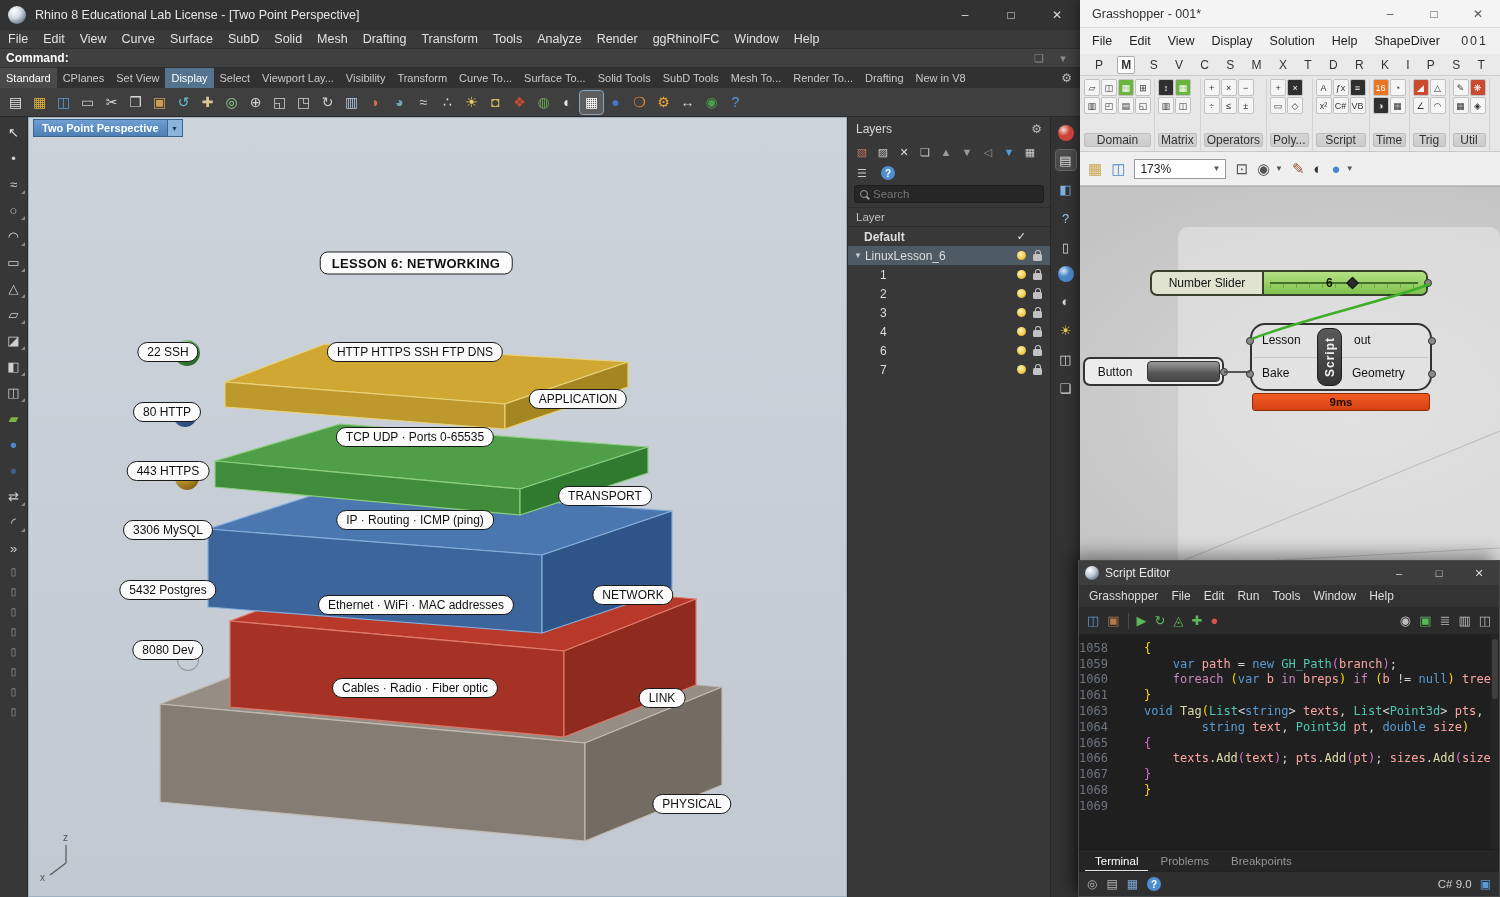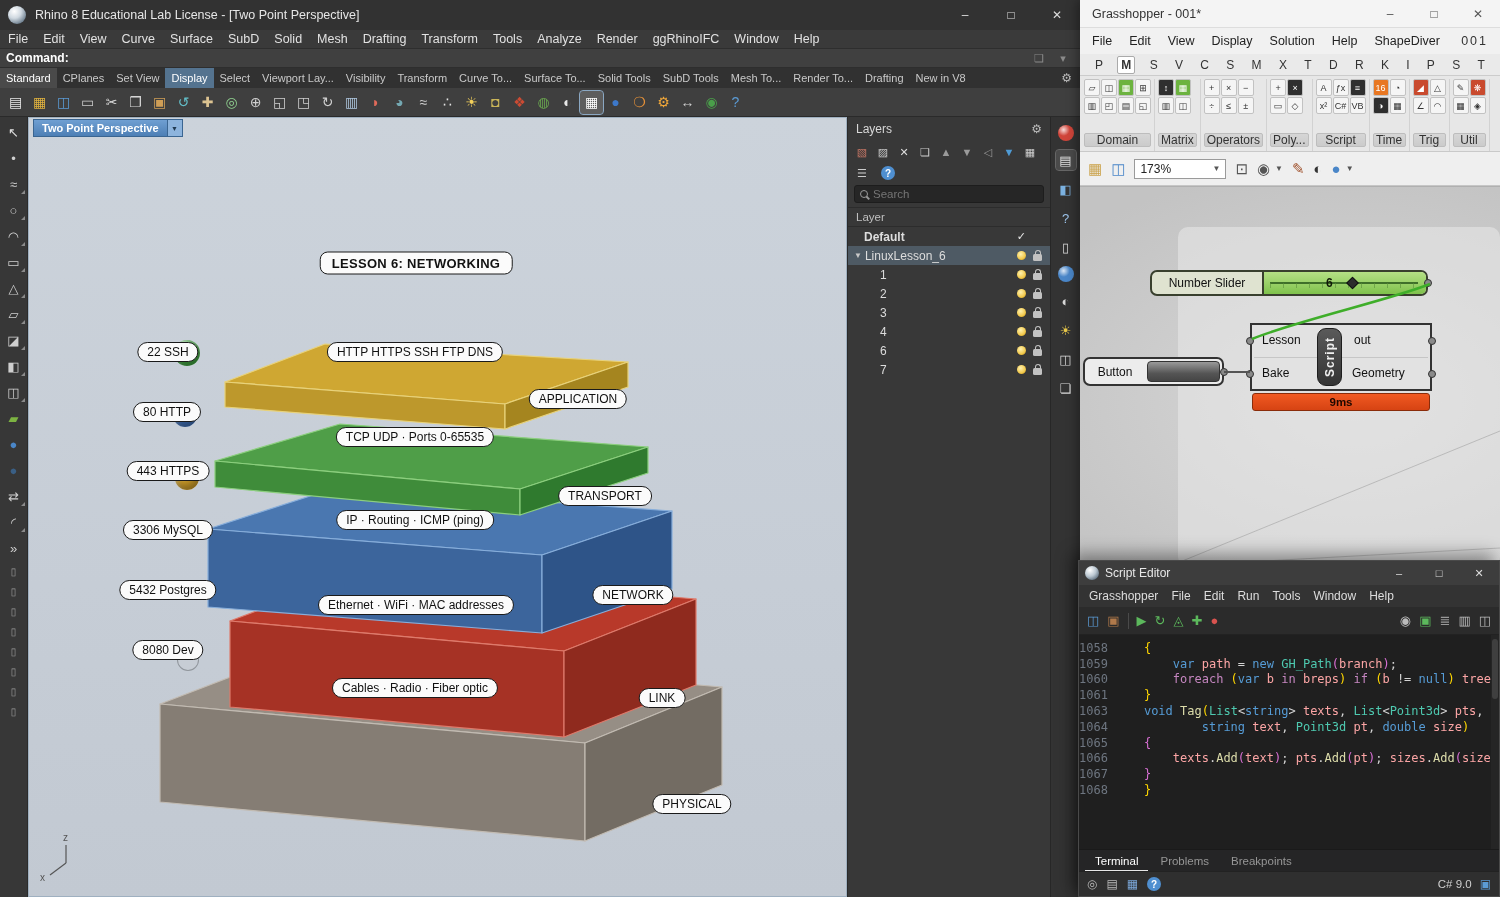--- a/index.html
+++ b/index.html
@@ -97,21 +97,21 @@
   .slider-rail{flex:1;position:relative;background:linear-gradient(180deg,#b5e085,#7fc24c);border-radius:0 5px 5px 0;}
   .slider-rail::before{content:'';position:absolute;left:6px;right:8px;top:50%;height:2px;margin-top:-1px;background:#3f6f2a;}
   .slider-rail::after{content:'';position:absolute;left:6px;right:8px;top:50%;height:5px;background-image:repeating-linear-gradient(90deg,#5a8f3a 0 1px,transparent 1px 13px);opacity:.6;}
   .slider-value{position:absolute;left:62px;top:50%;transform:translateY(-50%);font-size:12px;font-weight:700;color:#101808;z-index:2;}
   .slider-grip{position:absolute;left:84px;top:50%;width:9px;height:9px;background:#2c2c2c;transform:translateY(-50%) rotate(45deg);border:1px solid #111;z-index:2;}
   .nub{position:absolute;width:8px;height:8px;border-radius:50%;background:#8a8a8a;border:1.5px solid #333;}
   .nub-r{right:-6px;top:50%;transform:translateY(-50%);}
   .gh-button{position:absolute;left:3px;top:170px;width:141px;height:29px;border:2px solid #333;border-radius:7px;display:flex;background:#ececec;z-index:2;}
   .button-label{width:60px;display:flex;align-items:center;justify-content:center;font-size:12px;color:#111;}
   .button-face{flex:1;margin:2px;border-radius:4px;background:linear-gradient(180deg,#9a9a9a,#555 60%,#454545);border:1px solid #333;}
-  .gh-script{position:absolute;left:170px;top:136px;width:182px;height:68px;border:2px solid #333;border-radius:0;background:#e2e2e2;z-index:2;}
+  .gh-script{position:absolute;left:170px;top:136px;width:182px;height:68px;border:2px solid #333;border-radius:15px;background:#e2e2e2;z-index:2;}
   .sc-sep{position:absolute;left:2px;right:2px;top:50%;height:1px;background:#c6c6c6;}
   .sc-txt{position:absolute;font-size:12px;color:#111;white-space:nowrap;}
   .sc-cap{position:absolute;left:65px;top:3px;bottom:3px;width:25px;background:linear-gradient(180deg,#5a5a5a,#343434);border:1px solid #1e1e1e;border-radius:9px;display:flex;align-items:center;justify-content:center;}
   .sc-cap span{writing-mode:vertical-rl;transform:rotate(180deg);color:#f0f0f0;font-size:12px;font-weight:700;letter-spacing:1px;}
   .nub-l1{left:-6px;top:12px;}.nub-l2{left:-6px;top:45px;}
   .nub-r1{right:-6px;top:12px;}.nub-r2{right:-6px;top:45px;}
   .gh-profiler{position:absolute;left:172px;top:206px;width:178px;height:18px;background:linear-gradient(180deg,#f15a22,#d64313);border:1.5px solid #8a2c0a;border-radius:3px;display:flex;align-items:center;justify-content:center;font-size:11.5px;font-weight:700;color:#1d0800;z-index:2;}
 
   
   .se{position:absolute;left:1078px;top:560px;width:422px;height:337px;background:#1f1f1f;border:1px solid #4a4a4a;box-shadow:-6px -6px 16px rgba(0,0,0,.4);z-index:10;}
@@ -639,20 +639,21 @@
           <div class="code-line"><span class="ln">1058</span><span class="code"><span class="tk-p">    </span><span class="tk-b1">{</span></span></div>
           <div class="code-line"><span class="ln">1059</span><span class="code"><span class="tk-p">        </span><span class="tk-k">var</span><span class="tk-p"> </span><span class="tk-v">path</span><span class="tk-p"> = </span><span class="tk-k">new</span><span class="tk-p"> </span><span class="tk-t">GH_Path</span><span class="tk-b2">(</span><span class="tk-v">branch</span><span class="tk-b2">)</span><span class="tk-p">;</span></span></div>
           <div class="code-line"><span class="ln">1060</span><span class="code"><span class="tk-p">        </span><span class="tk-c">foreach</span><span class="tk-p"> </span><span class="tk-b1">(</span><span class="tk-k">var</span><span class="tk-p"> </span><span class="tk-v">b</span><span class="tk-p"> </span><span class="tk-c">in</span><span class="tk-p"> </span><span class="tk-v">breps</span><span class="tk-b1">)</span><span class="tk-p"> </span><span class="tk-c">if</span><span class="tk-p"> </span><span class="tk-b1">(</span><span class="tk-v">b</span><span class="tk-p"> != </span><span class="tk-k">null</span><span class="tk-b1">)</span><span class="tk-p"> </span><span class="tk-v">tree</span><span class="tk-p">.</span><span class="tk-m">Ad</span></span></div>
           <div class="code-line"><span class="ln">1061</span><span class="code"><span class="tk-p">    </span><span class="tk-b1">}</span></span></div>
           <div class="code-line"><span class="ln">1063</span><span class="code"><span class="tk-p">    </span><span class="tk-k">void</span><span class="tk-p"> </span><span class="tk-m">Tag</span><span class="tk-b1">(</span><span class="tk-t">List</span><span class="tk-p">&lt;</span><span class="tk-k">string</span><span class="tk-p">&gt; </span><span class="tk-v">texts</span><span class="tk-p">, </span><span class="tk-t">List</span><span class="tk-p">&lt;</span><span class="tk-t">Point3d</span><span class="tk-p">&gt; </span><span class="tk-v">pts</span><span class="tk-p">, </span><span class="tk-t">Lis</span></span></div>
           <div class="code-line"><span class="ln">1064</span><span class="code"><span class="tk-p">            </span><span class="tk-k">string</span><span class="tk-p"> </span><span class="tk-v">text</span><span class="tk-p">, </span><span class="tk-t">Point3d</span><span class="tk-p"> </span><span class="tk-v">pt</span><span class="tk-p">, </span><span class="tk-k">double</span><span class="tk-p"> </span><span class="tk-v">size</span><span class="tk-b1">)</span></span></div>
           <div class="code-line"><span class="ln">1065</span><span class="code"><span class="tk-p">    </span><span class="tk-b2">{</span></span></div>
           <div class="code-line"><span class="ln">1066</span><span class="code"><span class="tk-p">        </span><span class="tk-v">texts</span><span class="tk-p">.</span><span class="tk-m">Add</span><span class="tk-b2">(</span><span class="tk-v">text</span><span class="tk-b2">)</span><span class="tk-p">; </span><span class="tk-v">pts</span><span class="tk-p">.</span><span class="tk-m">Add</span><span class="tk-b2">(</span><span class="tk-v">pt</span><span class="tk-b2">)</span><span class="tk-p">; </span><span class="tk-v">sizes</span><span class="tk-p">.</span><span class="tk-m">Add</span><span class="tk-b2">(</span><span class="tk-v">size</span><span class="tk-b2">)</span><span class="tk-p">;</span></span></div>
           <div class="code-line"><span class="ln">1067</span><span class="code"><span class="tk-p">    </span><span class="tk-b2">}</span></span></div>
           <div class="code-line"><span class="ln">1068</span><span class="code"><span class="tk-p">    </span><span class="tk-b1">}</span></span></div>
+          <div class="code-line"><span class="ln">1069</span><span class="code"></span></div>
         </div>
     </div>
     <div class="se-scroll">
         <div class="se-thumb"></div>
       </div>
     <div class="se-tabs">
       <span class="se-tab sel">Terminal</span>
       <span class="se-tab">Problems</span>
       <span class="se-tab">Breakpoints</span>
     </div>

